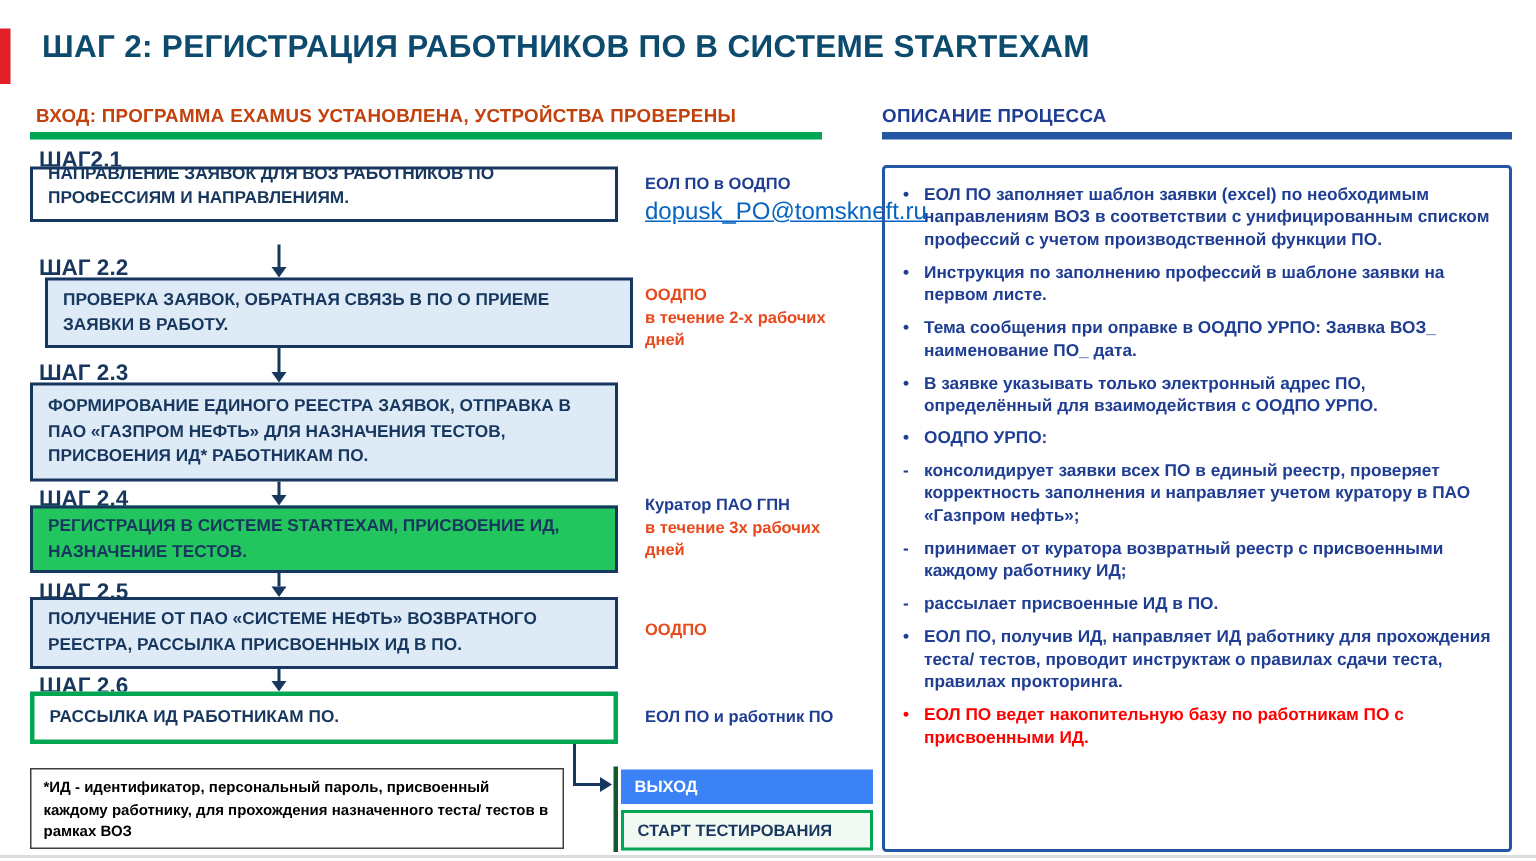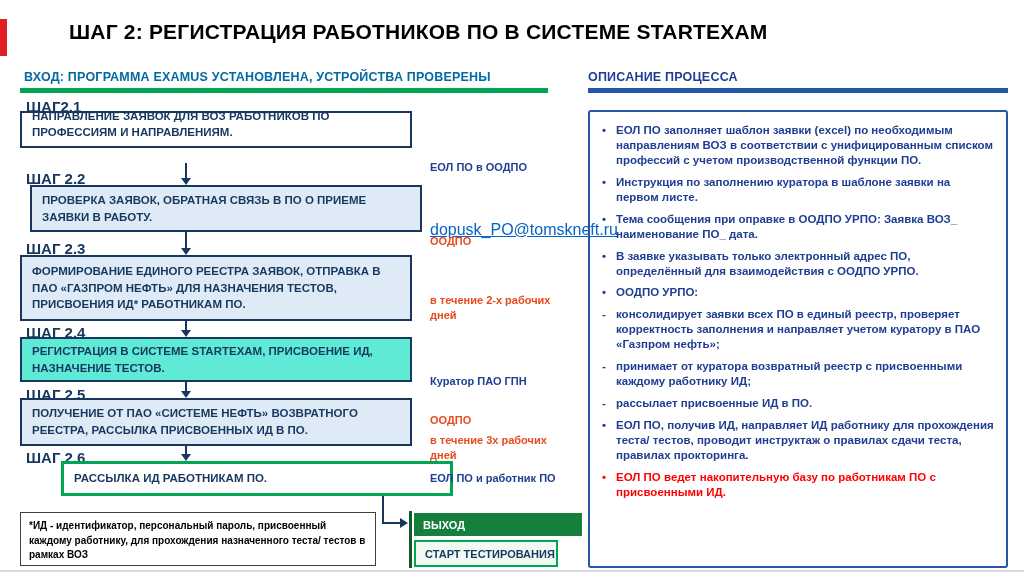--- a/index.html
+++ b/index.html
@@ -1,62 +1,62 @@
 <!DOCTYPE html>
 <html><head>
 <meta charset="utf-8">
 <style>
   * { margin:0; padding:0; box-sizing:border-box; }
   html,body { background:#9a9a9a; }
   body { font-family:"Liberation Sans", sans-serif; }
   .slide { position:relative; width:1024px; height:574px; background:#ffffff; overflow:hidden; margin:0 auto; }
 
   .title-accent { position:absolute; left:0; top:19px; width:7px; height:37px; background:#e01f26; }
-  .page-title { position:absolute; left:28px; top:20px; font-size:21px; font-weight:bold; color:#000000; letter-spacing:.2px;margin-left:41px; }
+  .page-title { position:absolute; left:28px; top:20px; font-size:21px; font-weight:bold; color:#0c4a6e; letter-spacing:.2px; }
 
   .col-header { position:absolute; font-size:12.5px; font-weight:bold; letter-spacing:.2px; }
-  .left-header { left:24px; top:70px; color:#0369a1; width:540px; }
+  .left-header { left:24px; top:70px; color:#c2410c; width:540px; }
   .right-header { left:588px; top:70px; color:#1F3E93; }
   .underline { position:absolute; height:5px; }
   .green-underline { left:20px; top:88px; width:528px; background:#00A651; }
   .blue-underline { left:588px; top:88px; width:420px; background:#2456A4; }
 
   .step-label { position:absolute; font-size:15px; font-weight:bold; color:#17375E; }
   .flow-box { position:absolute; left:20px; width:392px; border:2px solid #17375E; background:#fff;
               color:#17375E; font-size:11.5px; font-weight:bold; line-height:1.45;
               display:flex; align-items:center; padding:5px 10px; }
   .fill-blue { background:#DEEBF7; }
-  .fill-gray { background:#5eead4; }
-  .flow-box.green-box { border:3px solid #00A651; background:#ffffff;margin-left:41px; }
+  .fill-gray { background:#22c55e; }
+  .flow-box.green-box { border:3px solid #00A651; background:#ffffff; }
 
   .v-arrow { position:absolute; width:2px; background:#17375E; }
   .v-arrow::after { content:""; position:absolute; bottom:-7px; left:-4px;
                     border-left:5px solid transparent; border-right:5px solid transparent;
                     border-top:7px solid #17375E; }
 
   .note { position:absolute; font-size:11px; line-height:1.35; }
   .blue-seg { color:#1F3E93; font-weight:bold; }
   .red-seg { color:#E8491D; font-weight:bold; }
-  .block { display:block;margin-top:44px; }
+  .block { display:block; }
   .email-link { color:#0563C1; text-decoration:underline; font-size:16px; font-weight:normal; cursor:pointer; }
 
   .footnote { position:absolute; left:20px; top:512px; width:356px; height:54px;
               border:1px solid #3f3f3f; padding:6px 8px; font-size:10px; font-weight:bold;
               color:#000; line-height:1.45; }
 
   .conn-v { position:absolute; left:382px; top:496px; width:2px; height:28px; background:#17375E; }
   .conn-h { position:absolute; left:382px; top:522px; width:19px; height:2px; background:#17375E; }
   .conn-head { position:absolute; left:400px; top:518px; width:0; height:0;
                border-top:5px solid transparent; border-bottom:5px solid transparent;
                border-left:8px solid #17375E; }
   .exit-bar { position:absolute; left:409px; top:511px; width:3px; height:57px; background:#125A2E; }
   .exit-label-box { position:absolute; left:414px; top:513px; width:168px; height:23px;
-                    background:#15803d; color:#fff; font-size:11px; font-weight:bold;
+                    background:#3b82f6; color:#fff; font-size:11px; font-weight:bold;
                     display:flex; align-items:center; padding-left:9px; }
-  .start-box { position:absolute; left:414px; top:540px; width:144px; height:27px;
+  .start-box { position:absolute; left:414px; top:540px; width:168px; height:27px;
                border:2px solid #00A651; background:#F2F9F2; color:#17375E;
                font-size:11px; font-weight:bold; display:flex; align-items:center; padding-left:9px; }
 
   .proc-panel { position:absolute; left:588px; top:110px; width:420px; height:458px;
                 border:2px solid #2456A4; border-radius:3px; padding:11px 12px 8px 12px; }
   .proc-item { display:flex; margin-bottom:7px; color:#1F3E93; font-size:11.5px;
                font-weight:bold; line-height:1.3; }
   .proc-item .marker { width:14px; flex:none; }
   .proc-item .txt { flex:1; }
   .proc-item.red { color:#FF0000; }
@@ -139,21 +139,21 @@
   <div class="exit-label-box">ВЫХОД</div>
   <div class="start-box">СТАРТ ТЕСТИРОВАНИЯ</div>
 
   <div class="proc-panel">
     <div class="proc-item">
       <span class="marker">•</span>
       <span class="txt">ЕОЛ ПО заполняет шаблон заявки (excel) по необходимым направлениям ВОЗ  в соответствии с унифицированным списком профессий с учетом производственной функции ПО.</span>
     </div>
     <div class="proc-item">
       <span class="marker">•</span>
-      <span class="txt">Инструкция по заполнению куратора в шаблоне заявки на первом листе.</span>
+      <span class="txt">Инструкция по заполнению профессий в шаблоне заявки на первом листе.</span>
     </div>
     <div class="proc-item">
       <span class="marker">•</span>
       <span class="txt">Тема сообщения при оправке в ООДПО УРПО: Заявка ВОЗ_ наименование ПО_ дата.</span>
     </div>
     <div class="proc-item">
       <span class="marker">•</span>
       <span class="txt">В заявке указывать только электронный адрес ПО, определённый для взаимодействия с ООДПО УРПО.</span>
     </div>
     <div class="proc-item">

